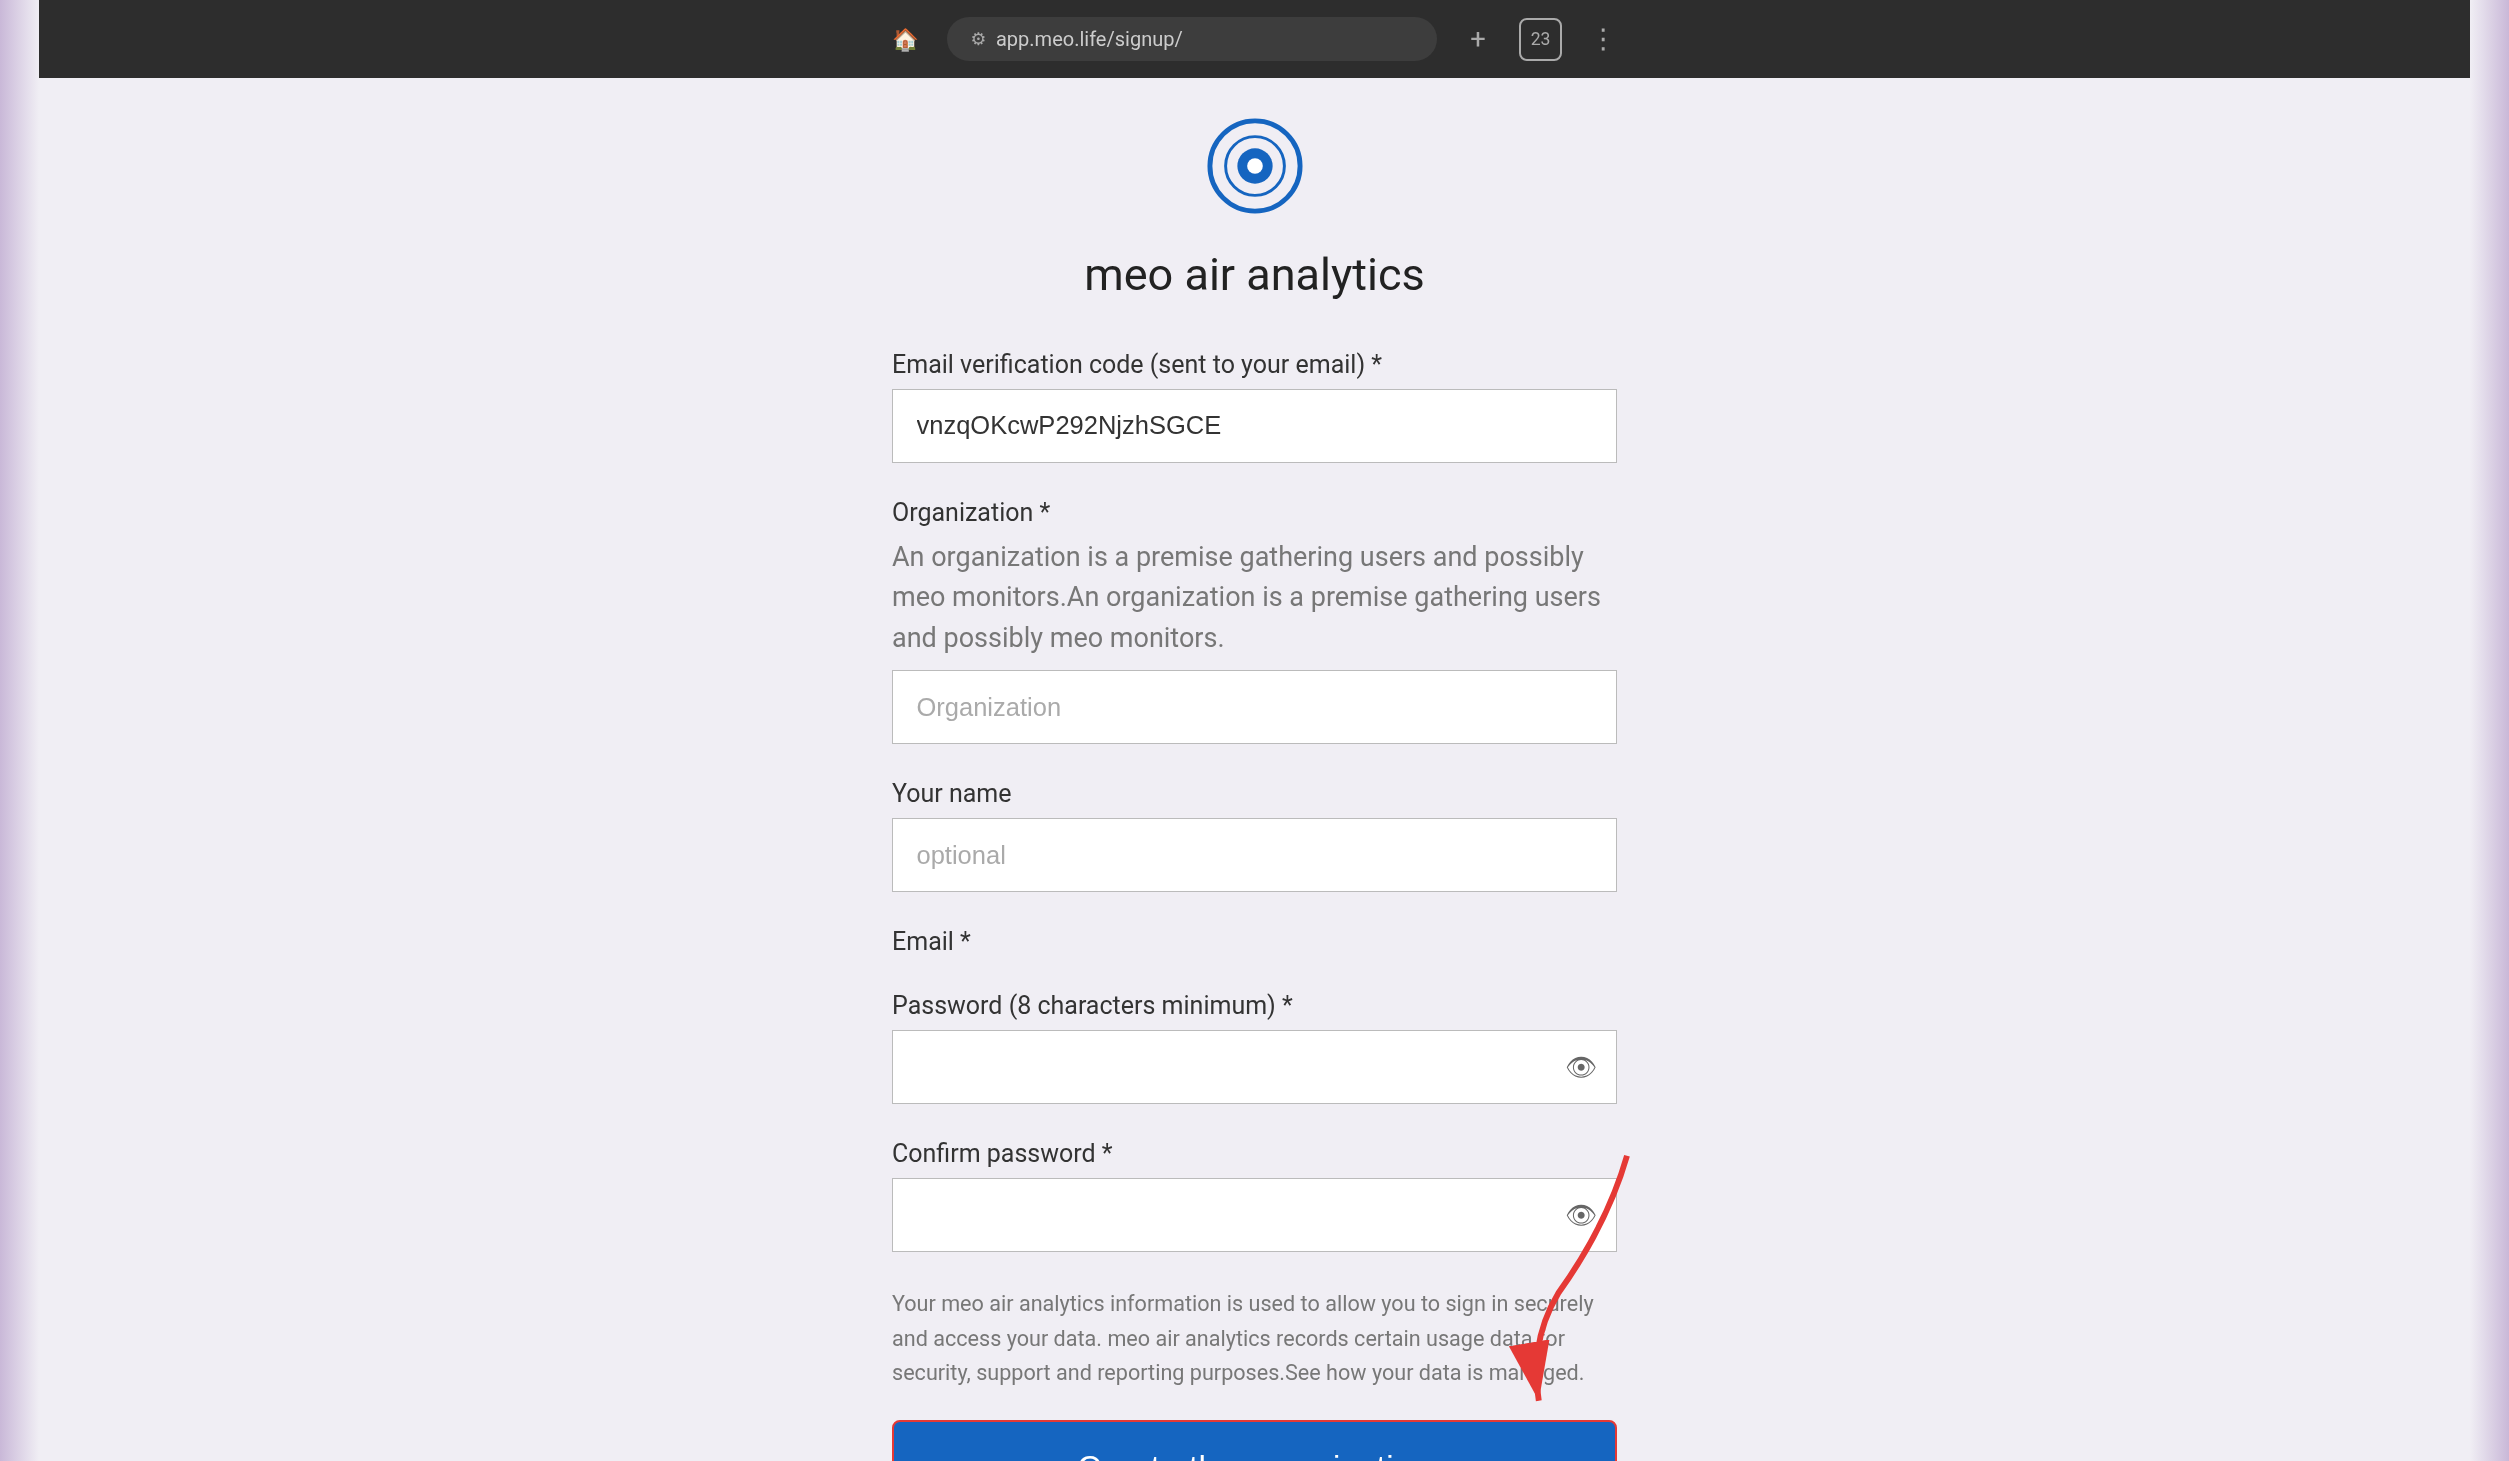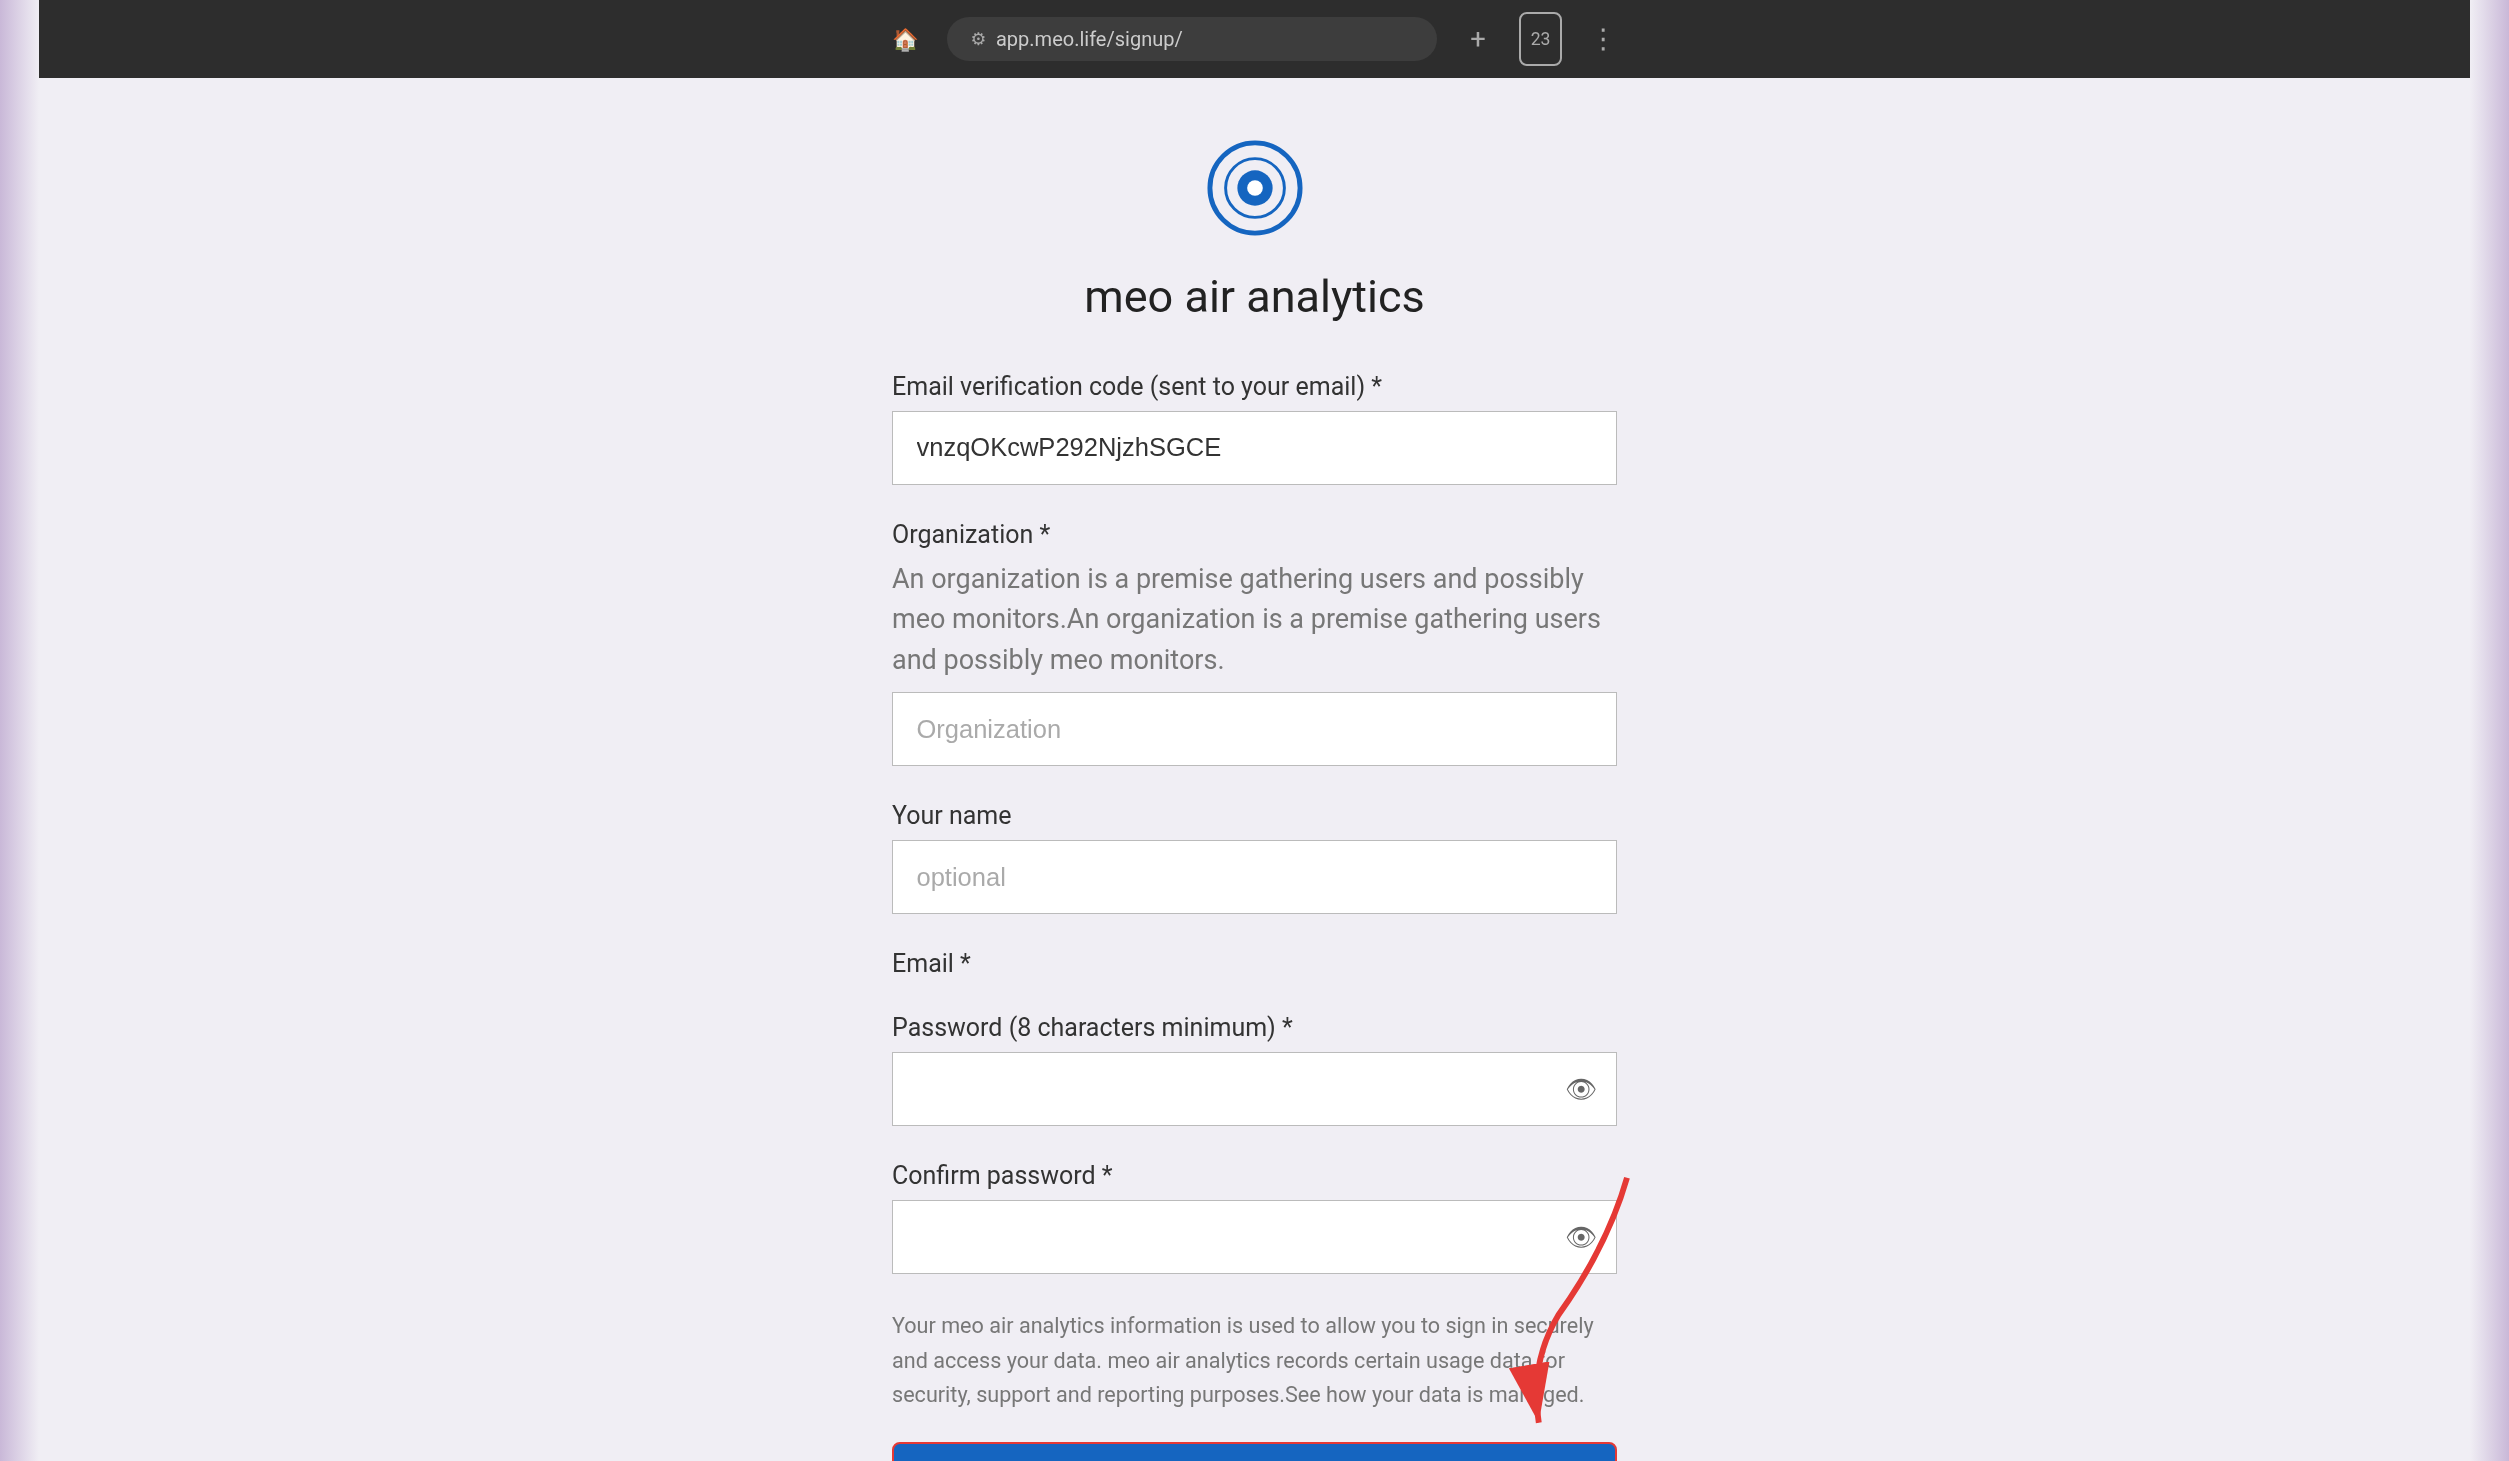--- a/index.html
+++ b/index.html
@@ -64,21 +64,21 @@
       display: flex;
       align-items: center;
       justify-content: center;
       color: #aaa;
       font-size: 27.4px;
       cursor: pointer;
     }
 
     .browser-tabs-count {
       width: 43px;
-      height: 54px;
+      height: 43px;
       border: 2px solid #aaa;
       border-radius: 7.8px;
       display: flex;
       align-items: center;
       justify-content: center;
       color: #aaa;
       font-size: 17.6px;
       cursor: pointer;
     }
 
@@ -100,21 +100,21 @@
       display: flex;
       justify-content: center;
       background: #f0eef4;
       overflow: hidden;
     }
 
     
     .content-area {
       width: 843px;
       background: #f0eef4;
-      padding: 61px 59px 59px 59px;
+      padding: 39px 59px 59px 59px;
       overflow-y: auto;
       display: flex;
       flex-direction: column;
       align-items: center;
     }
 
     
     .logo-container {
       margin-bottom: 29px;
     }

